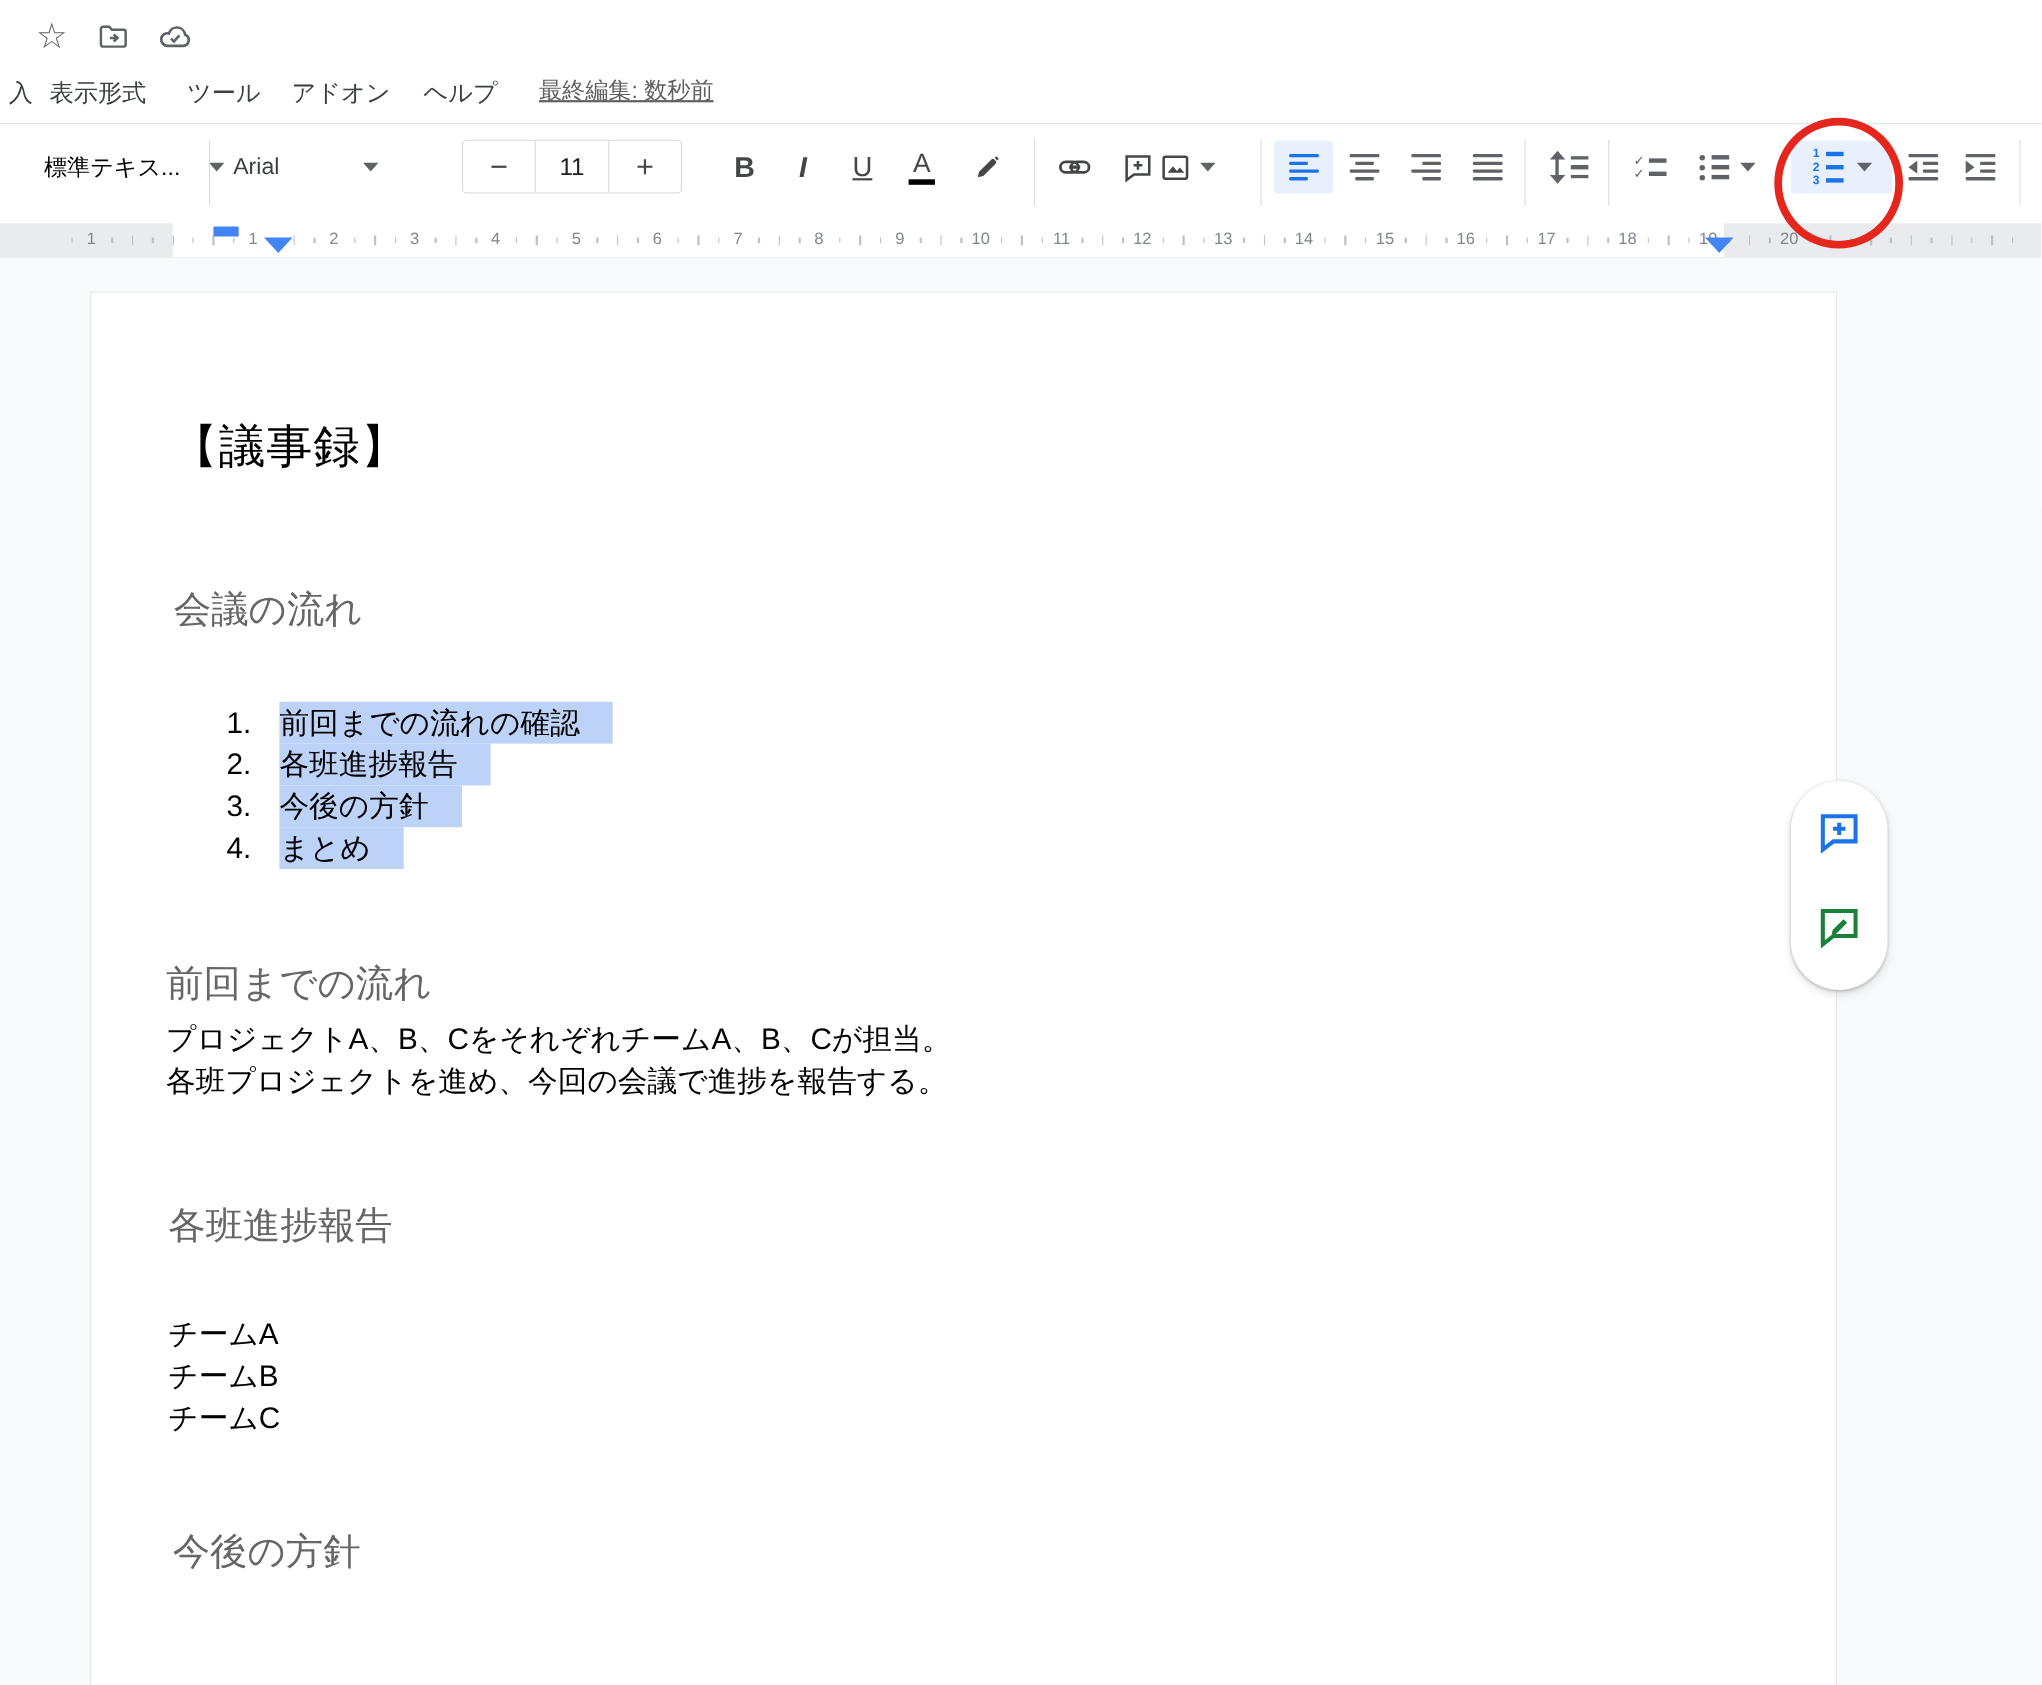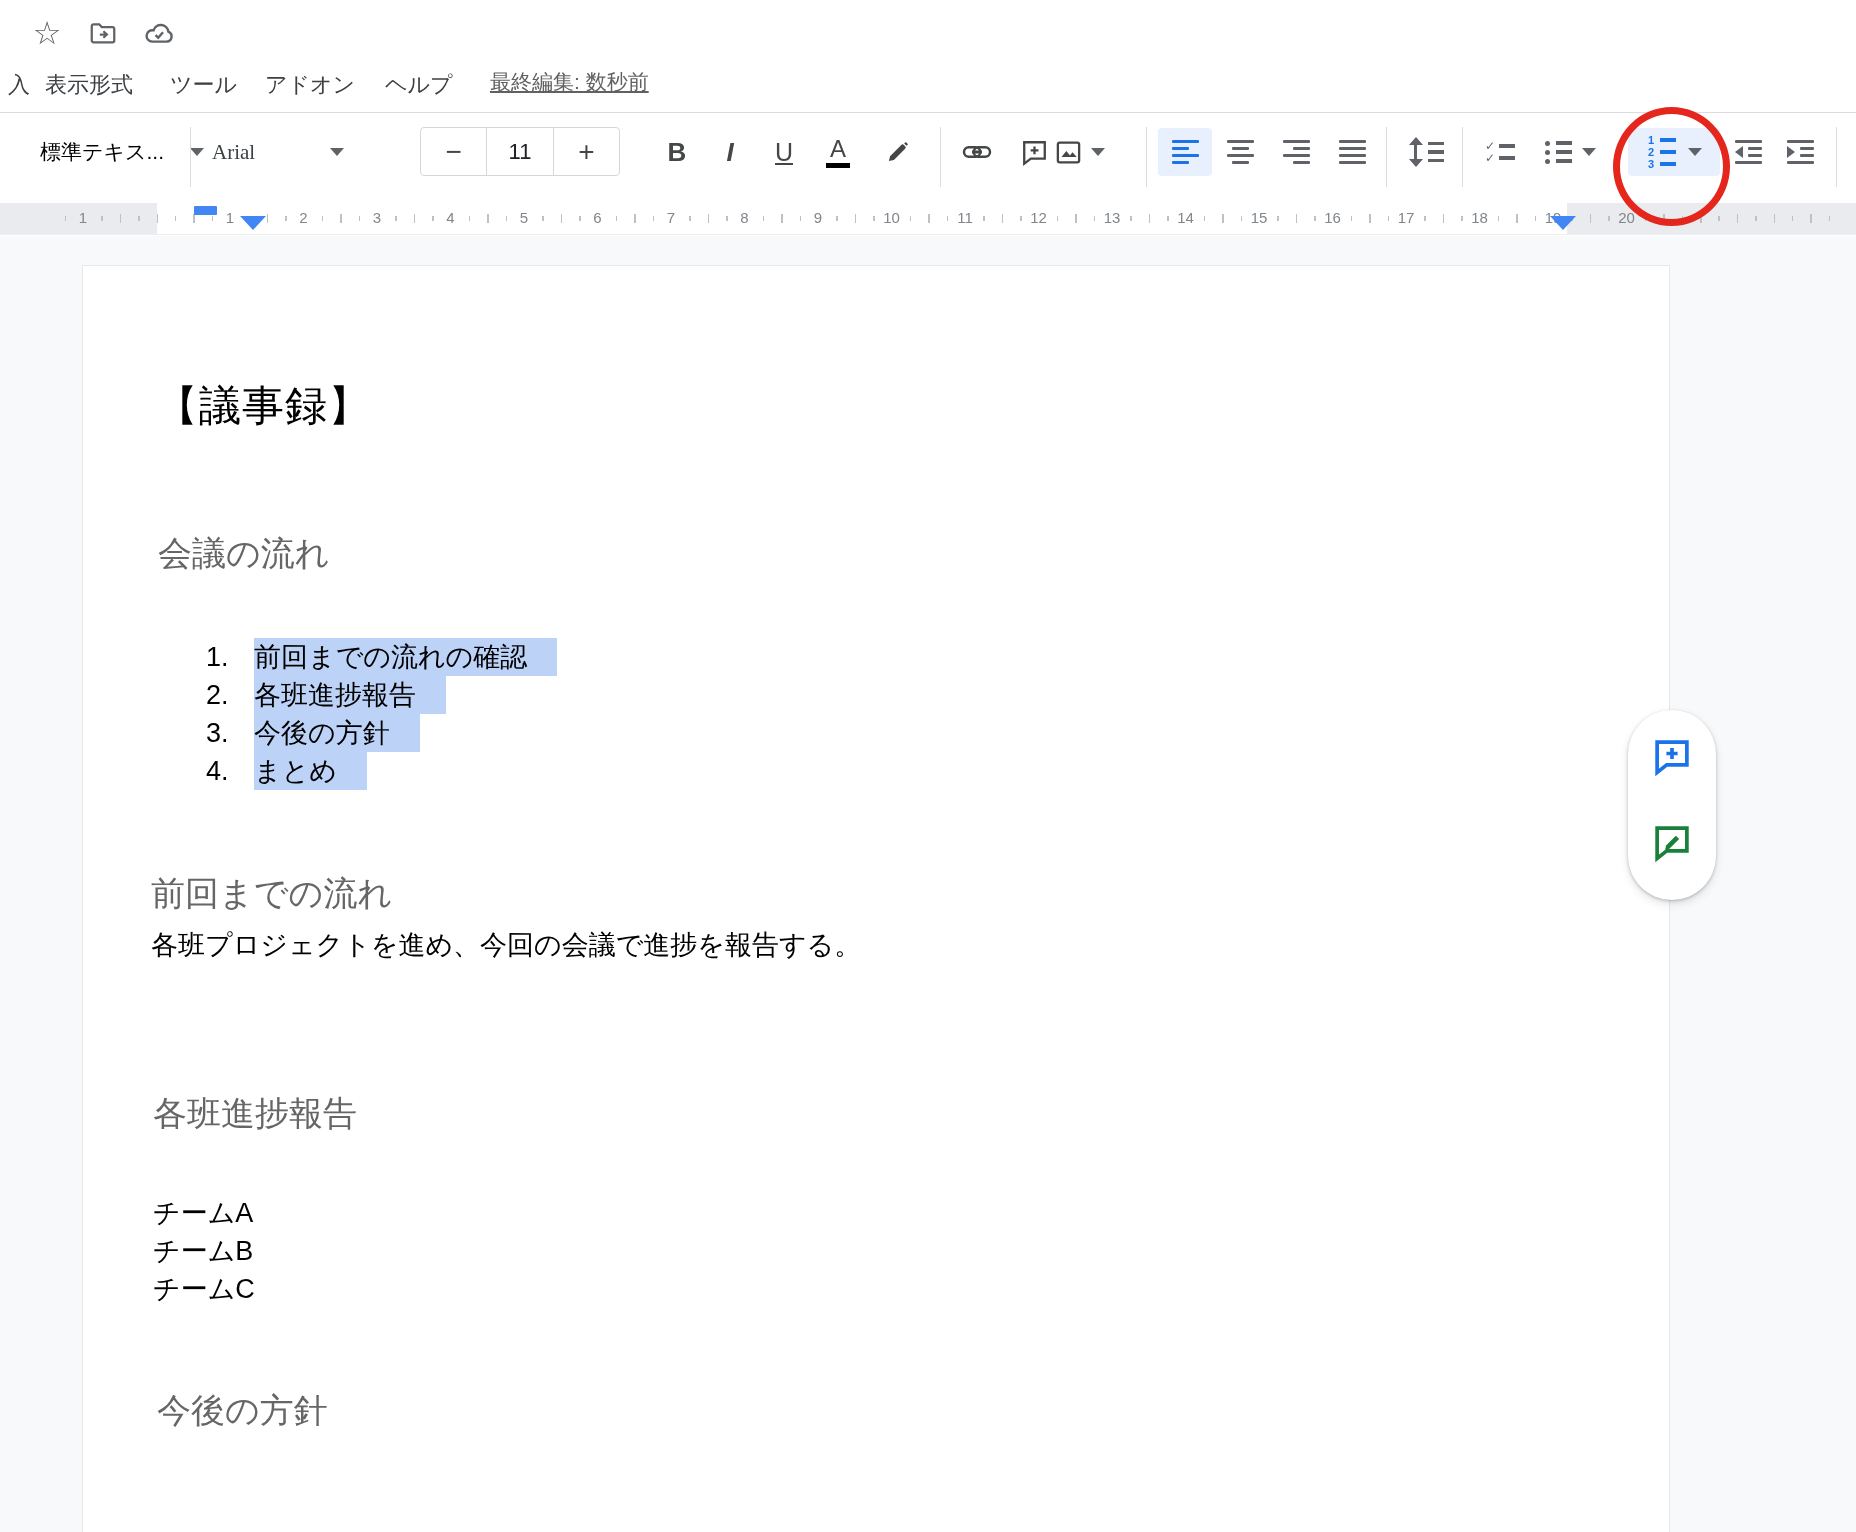--- a/index.html
+++ b/index.html
@@ -20,21 +20,21 @@
 
   
   .toolbar { position:absolute; top:113px; left:0; width:100%; height:89px; background:#fff; }
   .tb-sep { position:absolute; top:14px; width:1px; height:60px; background:#dadce0; }
   .tb-btn { position:absolute; top:15px; width:44px; height:48px; display:flex; align-items:center; justify-content:center; border-radius:4px; color:#444746; }
   .tb-btn.wide { width:auto; padding:0 6px; }
   .tb-btn.active { background:#e8f0fe; }
   .caret { width:0; height:0; border-left:7px solid transparent; border-right:7px solid transparent; border-top:8px solid #5f6368; }
   .style-sel { position:absolute; left:40px; top:15px; height:48px; display:flex; align-items:center; gap:26px; }
   .style-sel .lbl { font-size:21px; color:#000000; }
-  .font-sel { position:absolute; left:212px; top:15px; height:48px; display:flex; align-items:center;font-family:Liberation Serif, serif; }
+  .font-sel { position:absolute; left:212px; top:15px; height:48px; display:flex; align-items:center; }
   .font-sel .lbl { font-size:21px; color:#3c4043; width:118px; }
   .size-group { position:absolute; left:420px; top:14px; width:200px; height:49px; display:flex; border:1px solid #d5d7da; border-radius:4px; overflow:hidden; }
   .size-group > div { flex:1; display:flex; align-items:center; justify-content:center; }
   .size-group .sg-minus,.size-group .sg-plus { font-size:28px; color:#444746; }
   .size-group .sg-val { font-size:22px; color:#202124; border-left:1px solid #d5d7da; border-right:1px solid #d5d7da; }
   .fmt-letter { font-size:26px; font-weight:700; color:#444746; }
   .fmt-italic { font-size:26px; font-style:italic; font-weight:600; color:#444746; }
   .fmt-under { font-size:25px; text-decoration:underline; color:#444746; }
   .a-color { display:flex; flex-direction:column; align-items:center; line-height:1; }
   .a-color .a { font-size:24px; color:#444746; }
@@ -442,20 +442,21 @@
       <span class="hl">今後の方針</span>
     </div>
     <div class="row">
       <span class="onum">4.</span>
       <span class="hl">まとめ</span>
     </div>
   </div>
 
   <div class="doc-h" style="left:68px;top:605px">前回までの流れ</div>
   <div class="body-text" style="left:68px;top:660px">
+    <div>プロジェクトA、B、CをそれぞれチームA、B、Cが担当。</div>
     <div>各班プロジェクトを進め、今回の会議で進捗を報告する。</div>
   </div>
 
   <div class="doc-h" style="left:70px;top:825px">各班進捗報告</div>
   <div class="body-text" style="left:70px;top:928px">
     <div class="team-line">チームA</div>
     <div class="team-line">チームB</div>
     <div class="team-line">チームC</div>
   </div>
 

